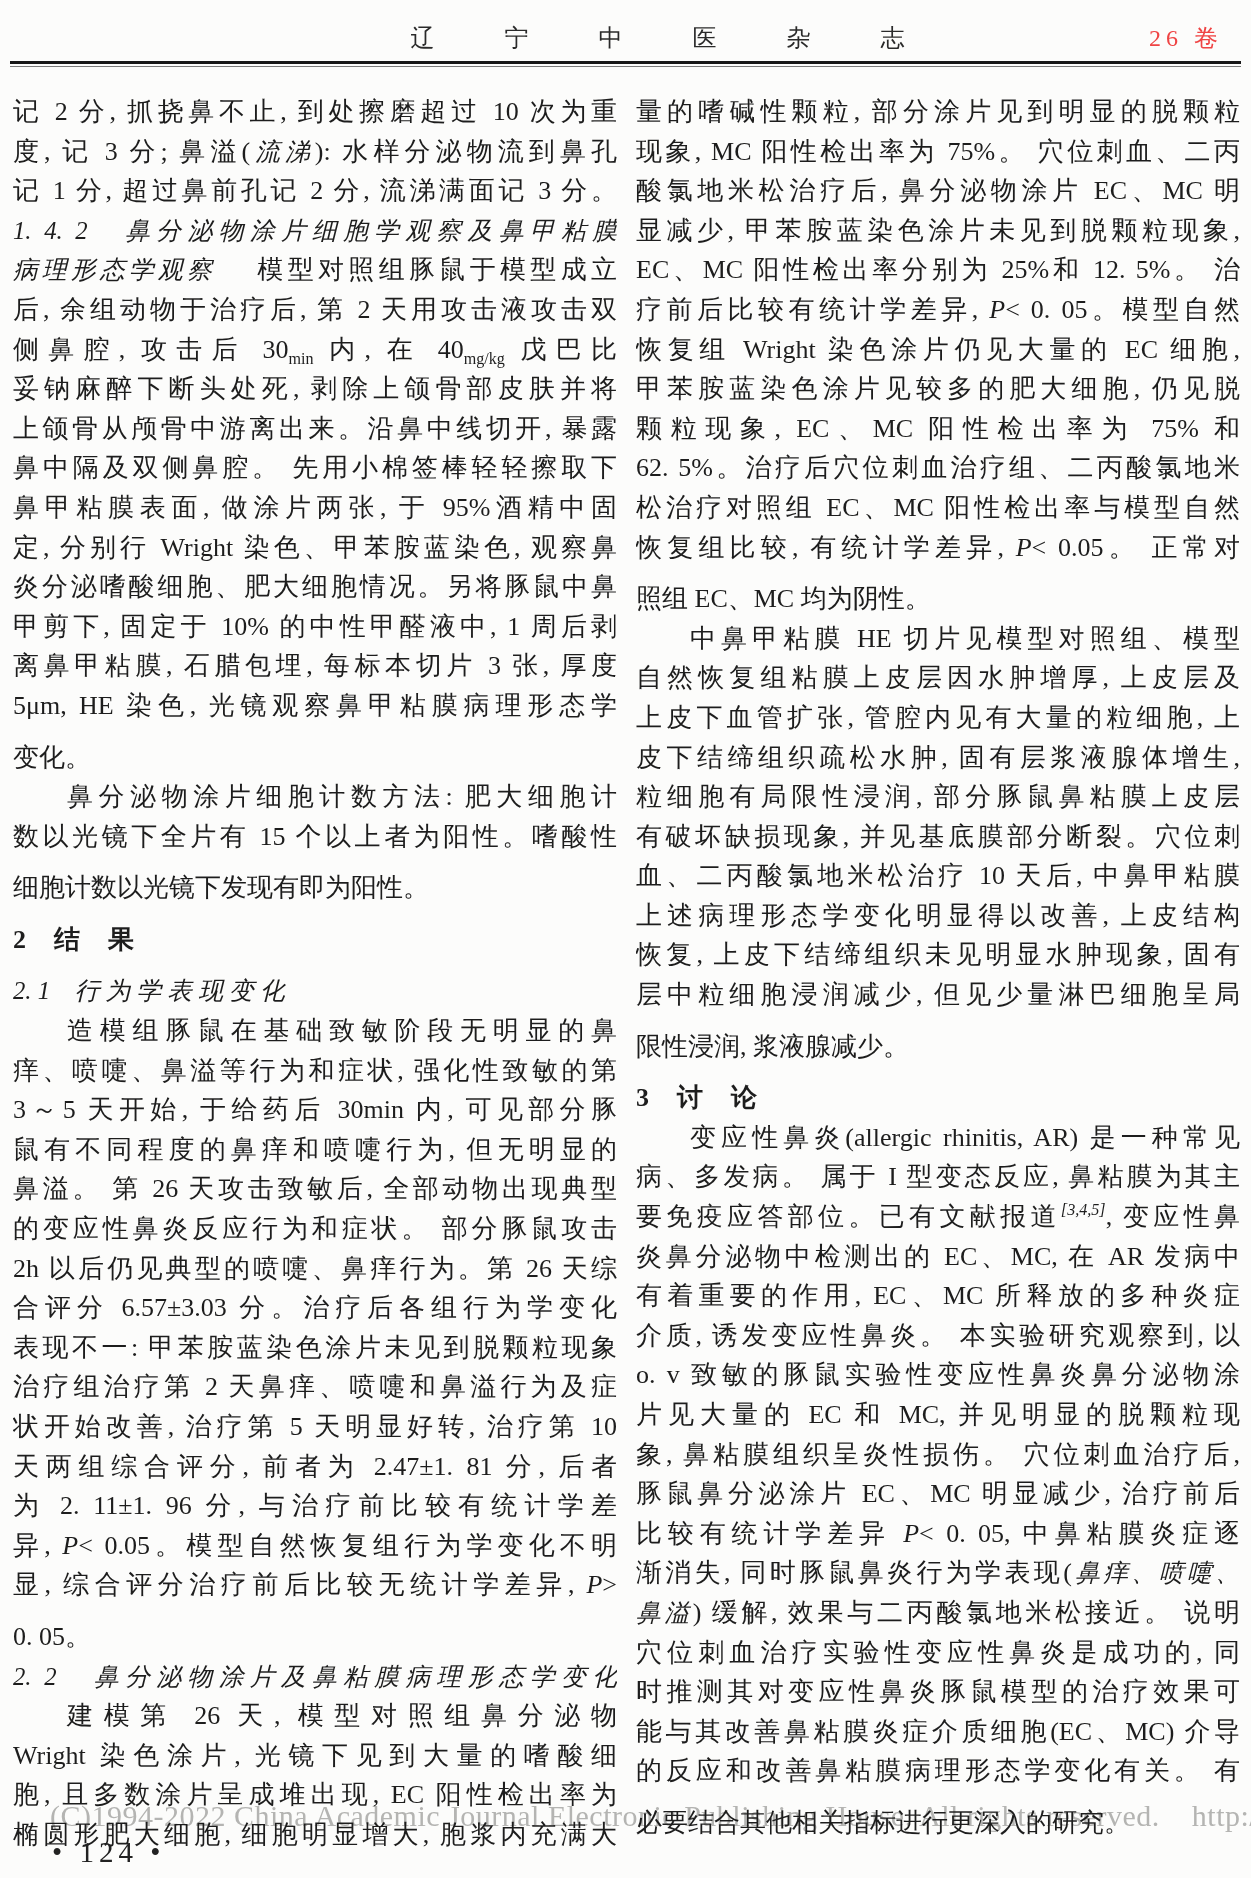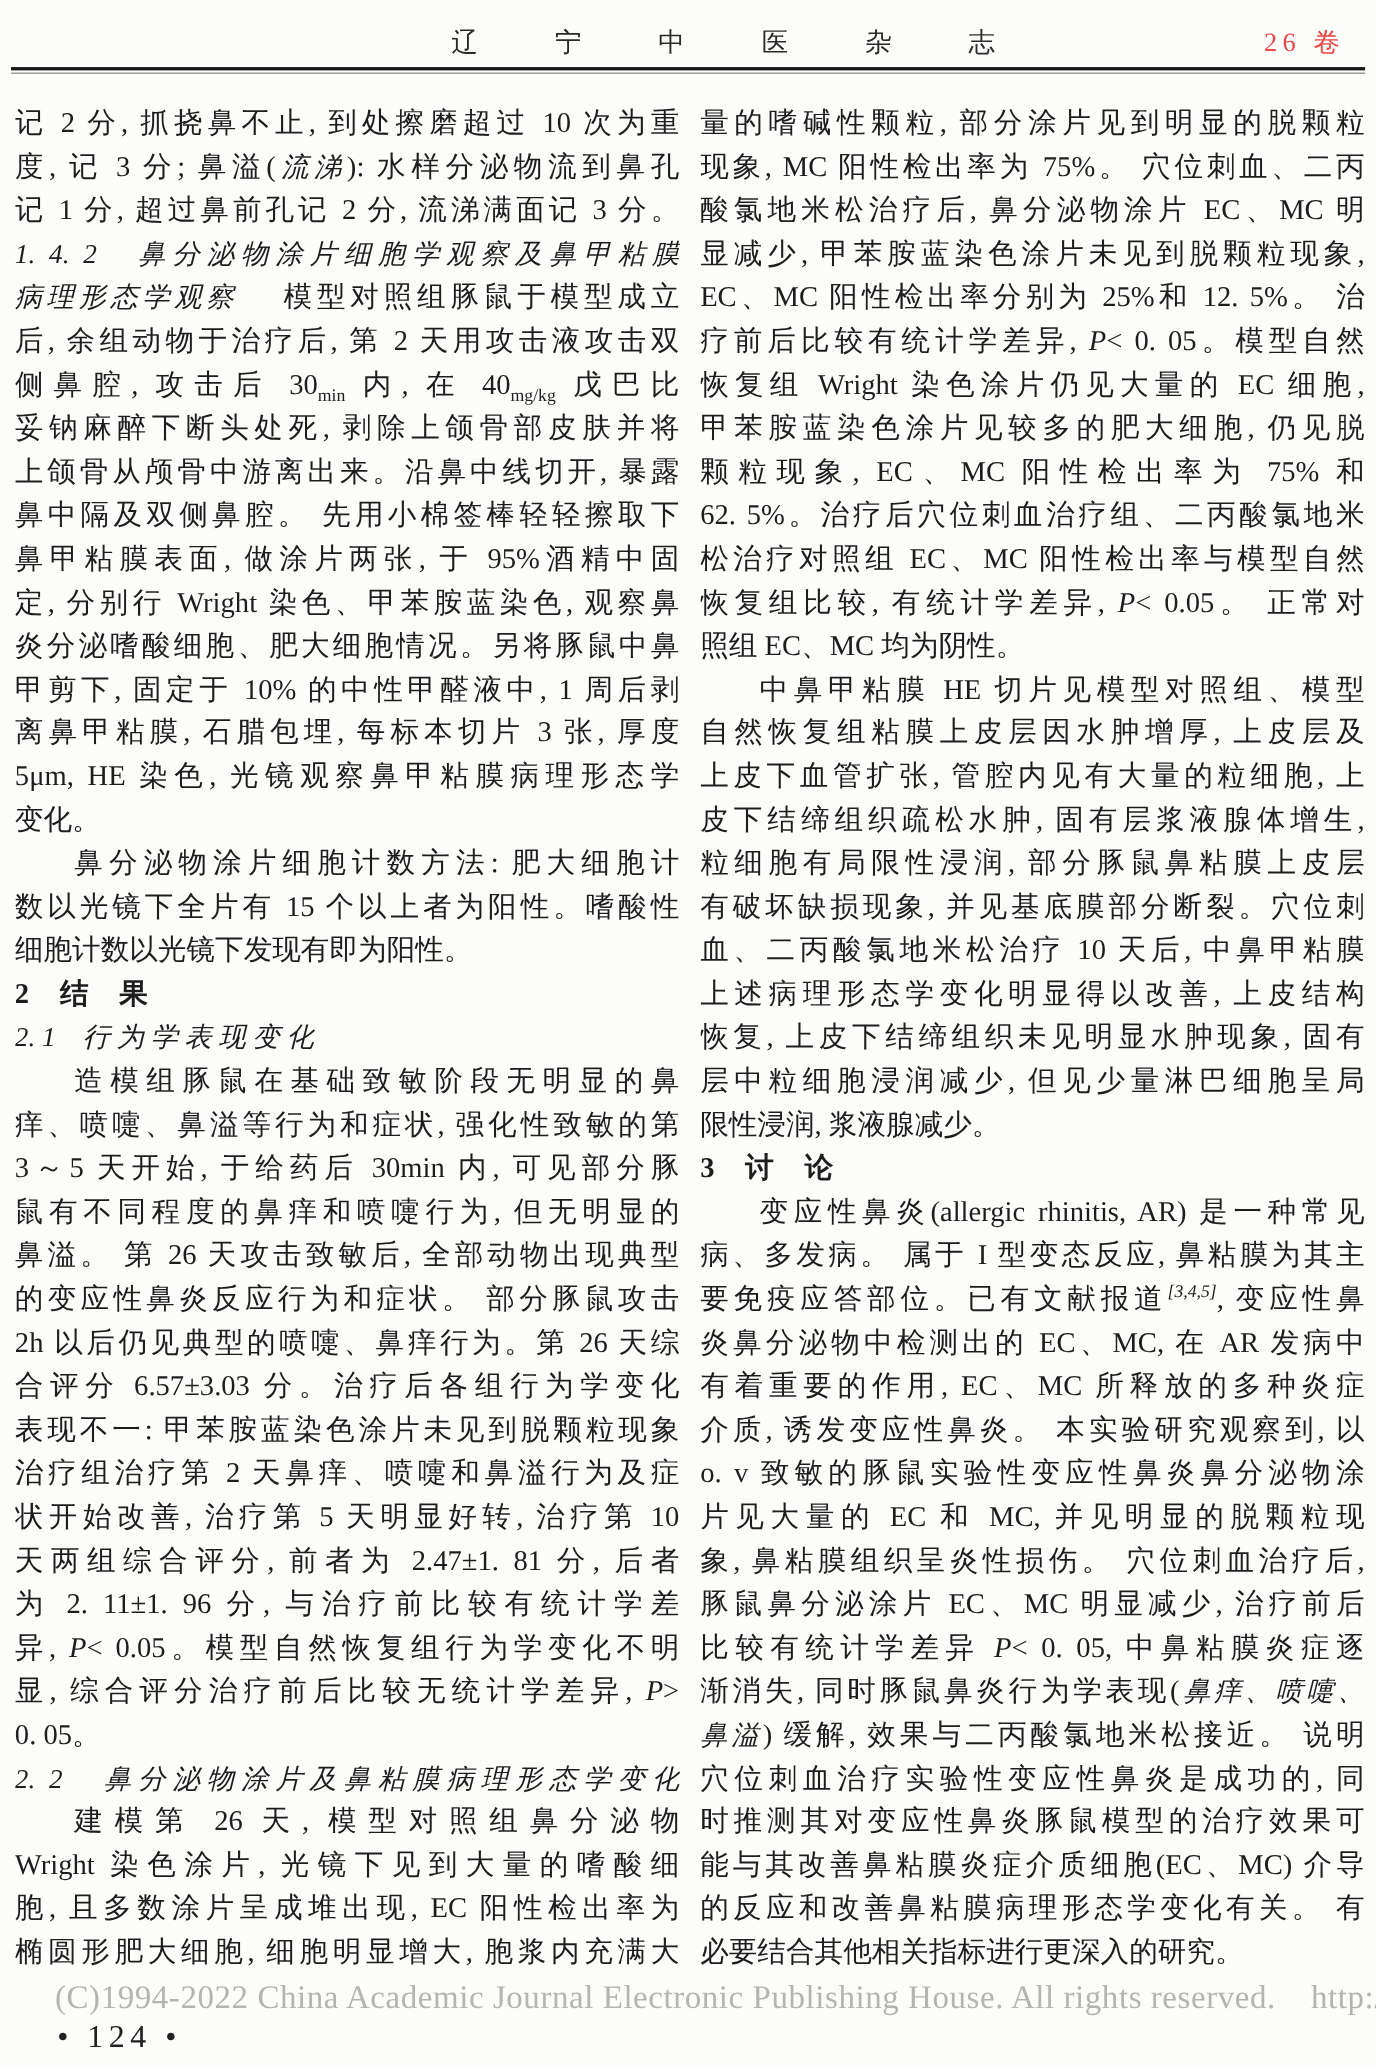--- a/index.html
+++ b/index.html
@@ -17,29 +17,29 @@
   .vol{
     position:absolute; top:22px; right:28px; font-size:24px; letter-spacing:5px;
     color:#ef4444; white-space:nowrap;
   }
   .rule{
     position:absolute; top:61px; left:10px; right:10px; height:2px;
     border-top:3px solid #171717; border-bottom:1px solid #7a7a7a;
   }
   .content{
     position:absolute; top:92px; left:13px; width:1228px;
-    display:flex; gap:19px; z-index:2;justify-content:center;
+    display:flex; gap:19px; z-index:2;
   }
   .col{width:604px;}
   .line{
     font-size:26px; height:39.6px; line-height:39.6px;
     text-align:justify; text-align-last:justify;
     overflow:hidden; white-space:normal;
   }
-  .line.end, .line.hd, .line.kai-line{ text-align:left; text-align-last:left; }
+  .line.end, .line.hd, .line.kai-line{ text-align:left; text-align-last:left;margin-top:12px; }
   .line.ind{ text-indent:54px; }
   .line.hd{ font-weight:bold; letter-spacing:1px; }
   .line.kai-line{ font-style:italic; }
   .kai{ font-style:italic; font-size:0.95em; }
   .pv{ font-style:italic; font-family:"Liberation Serif",serif; }
   sub,sup{ font-size:0.62em; line-height:0; }
   sup{ vertical-align:super;font-style:italic; }
   sub{ vertical-align:sub; }
   .watermark{
     position:absolute; top:1799px; left:50px; z-index:1;

